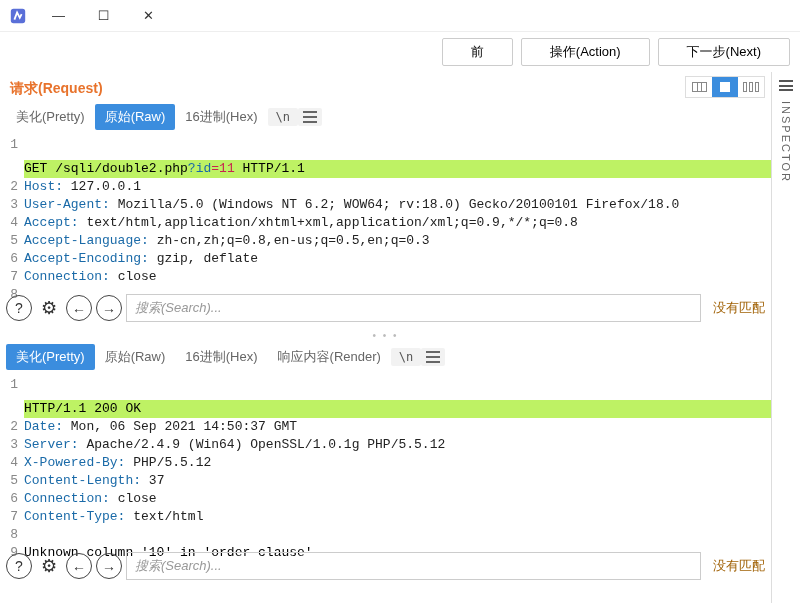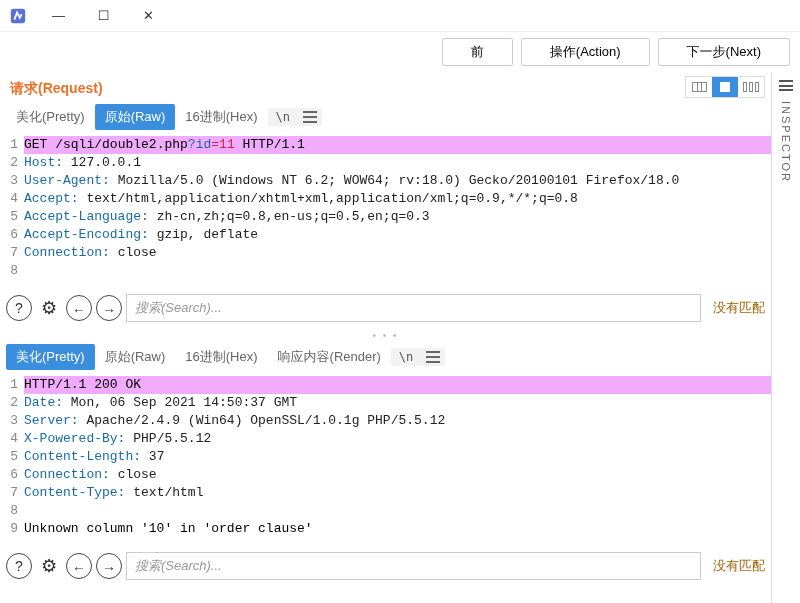--- a/index.html
+++ b/index.html
@@ -29,21 +29,21 @@
   .tabsbar { display: flex; align-items: center; gap: 0; padding: 4px 6px; }
   .tab { padding: 4px 10px; color: #666; border-radius: 2px; cursor: pointer; font-size: 13px; }
   .tab.active { background: #3b8dde; color: #fff; }
   .nlbox { background: #f2f2f2; padding: 2px 8px; border-radius: 2px; color: #555; font-family: Consolas, monospace; font-size: 12px; }
   .hamb { width: 24px; height: 18px; display: flex; flex-direction: column; justify-content: space-between; padding: 3px 5px; background: #f2f2f2; border-radius: 2px; }
   .hamb span { height: 2px; background: #666; }
   .editor { font-family: Consolas, "Courier New", monospace; font-size: 13px; line-height: 18px; padding: 2px 0; }
   .edline { display: flex; }
   .gutter { width: 24px; text-align: right; color: #888; padding-right: 6px; user-select: none; }
   .code { white-space: pre; flex: 1; }
-  .hl-line { background: #f0abfc; }
+  .hl-line { background: #bef264; margin-top: 24px; }
   .hdr-name { color: #1a6aa8; }
   .hdr-val { color: #222; }
   .url-query { color: #1a6aa8; }
   .url-eq { color: #c7254e; }
   .footer-row { display: flex; align-items: center; gap: 4px; padding: 6px 6px 8px 6px; }
   .circlebtn { width: 26px; height: 26px; border: 1.5px solid #444; border-radius: 50%; display: flex; align-items: center; justify-content: center; font-size: 14px; color: #333; cursor: pointer; }
   .search-wrap { flex: 1; border: 1px solid #ccc; height: 28px; display: flex; align-items: center; padding: 0 8px; color: #999; font-style: italic; }
   .nomatch { color: #a16207; padding-left: 8px; font-size: 13px; }
   .split { height: 10px; display: flex; align-items: center; justify-content: center; color: #bbb; letter-spacing: 2px; font-size: 10px; }
   .req-editor-wrap { height: 154px; }

